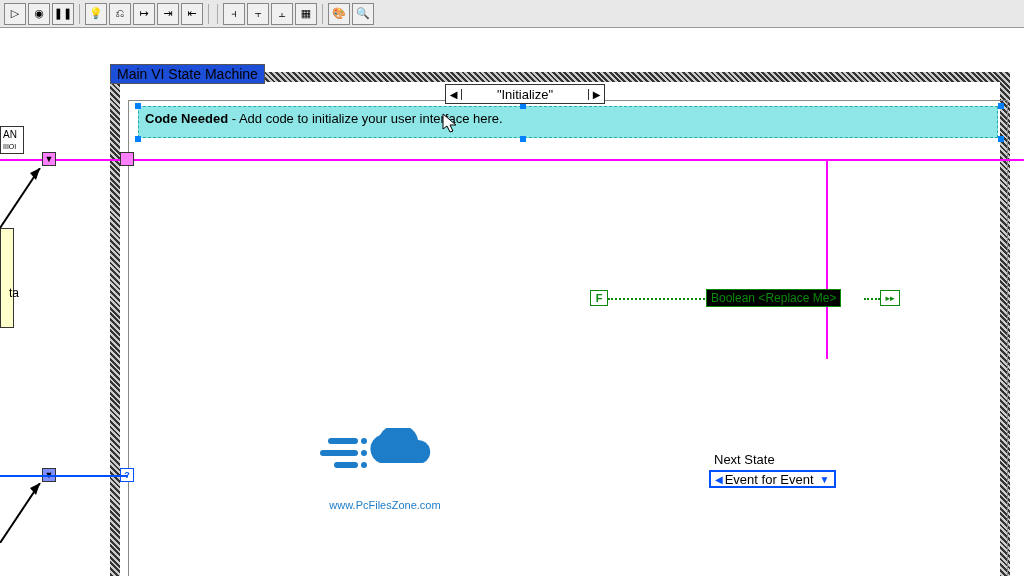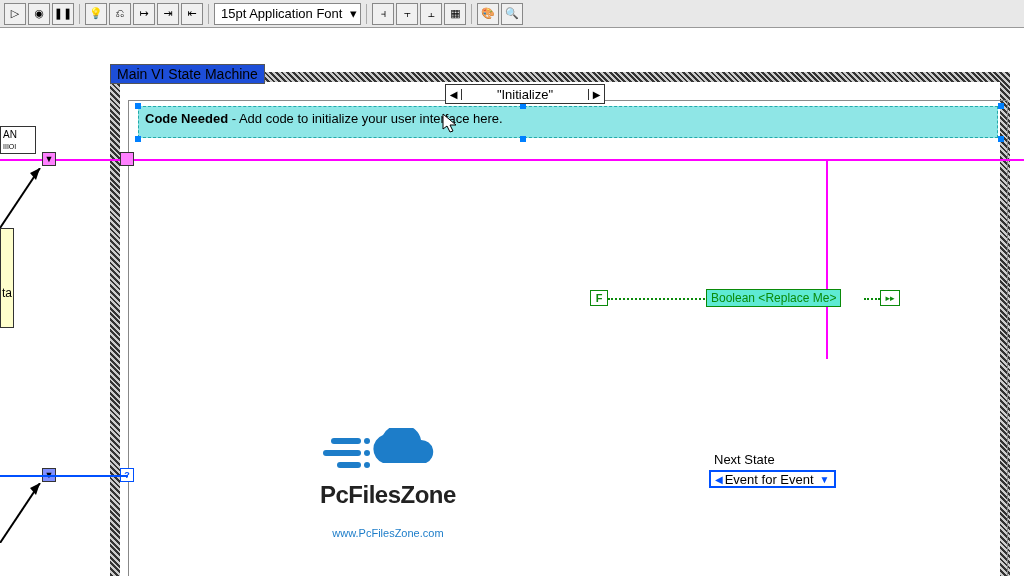--- a/index.html
+++ b/index.html
@@ -38,21 +38,21 @@
 .wire-pink-v { position: absolute; width: 2px; background: #ff00ff; }
 .wire-blue-h { position: absolute; height: 2px; background: #0050ff; }
 .wire-green-h { position: absolute; height: 1px; border-top: 2px dotted #0a8a0a; }
 
 .tunnel { position: absolute; width: 14px; height: 14px; border: 1px solid #333; display: flex; align-items: center; justify-content: center; font-size: 9px; }
 .tunnel.pink { background: #ff80ff; }
 .tunnel.blue { background: #8090ff; }
 .tunnel.white { background: #fff; }
 
 .bool-const { position: absolute; width: 18px; height: 16px; border: 1px solid #0a8a0a; background: #fff; display: flex; align-items: center; justify-content: center; color: #0a8a0a; font-size: 11px; font-weight: bold; }
-.bool-ind { position: absolute; border: 1px solid #0a8a0a; padding: 1px 4px; font-size: 12px; background: #5eead4; color: #0a8a0a; }
+.bool-ind { position: absolute; border: 1px solid #0a8a0a; padding: 1px 4px; font-size: 12px; background: #000000; color: #0a8a0a; }
 
 .next-label { position: absolute; font-size: 13px; text-align: right; }
 .next-ctrl { position: absolute; border: 2px solid #0050ff; background: #fff; display: flex; align-items: center; padding: 0 2px; font-size: 13px; height: 18px; }
 .next-ctrl .arr { color: #0050ff; font-size: 10px; padding: 0 2px; }
 
 .left-node { position: absolute; background: #fff; border: 1px solid #333; font-size: 10px; padding: 2px; }
 
 .cursor-svg { position: absolute; top: 85px; left: 442px; z-index: 20; pointer-events: none; }
 
 .logo { position: absolute; top: 400px; left: 320px; text-align: center; }
@@ -66,21 +66,20 @@
   <div class="tbtn">▷</div>
   <div class="tbtn">◉</div>
   <div class="tbtn">❚❚</div>
   <div class="tsep"></div>
   <div class="tbtn">💡</div>
   <div class="tbtn">⎌</div>
   <div class="tbtn">↦</div>
   <div class="tbtn">⇥</div>
   <div class="tbtn">⇤</div>
   <div class="tsep"></div>
-  <div class="font-select">15pt Application Font</div>
   <div class="tsep"></div>
   <div class="tbtn">⫞</div>
   <div class="tbtn">⫟</div>
   <div class="tbtn">⫠</div>
   <div class="tbtn">▦</div>
   <div class="tsep"></div>
   <div class="tbtn">🎨</div>
   <div class="tbtn">🔍</div>
 </div>
 
@@ -113,23 +112,23 @@
   <div class="wire-pink-h" style="top:131px; left:828px; width:196px;"></div>
 
   <div class="tunnel pink" style="top:124px; left:42px;">▼</div>
   <div class="tunnel pink" style="top:124px; left:120px;"></div>
   <div class="tunnel blue" style="top:440px; left:42px;">▼</div>
   <div class="tunnel white" style="top:440px; left:120px; color:#0050ff; border-color:#0050ff; font-weight:bold;">?</div>
   <div class="tunnel white" style="top:262px; left:880px; width:20px; height:16px; color:#0a8a0a; border-color:#0a8a0a;">▸▸</div>
 
   <div class="wire-blue-h" style="top:447px; left:0; width:128px;"></div>
 
-  <div class="left-node" style="top:98px; left:0; width:36px;">AN<br><span style="font-size:7px;">IIIOI</span></div>
+  <div class="left-node" style="top:98px; left:0; width:24px;">AN<br><span style="font-size:7px;">IIIOI</span></div>
   <div class="left-node" style="top:200px; left:0; width:14px; height:100px; background:#ffffcc;"></div>
-  <div style="position:absolute; top:258px; left:2px; font-size:12px;">ta</div>
+  <div style="position:absolute; top:258px; left:9px; font-size:12px;">ta</div>
 
   <svg style="position:absolute; top:140px; left:0;" width="50" height="60">
       <line x1="0" y1="60" x2="40" y2="0" stroke="#000" stroke-width="2"></line>
       <polygon points="40,0 30,5 36,12" fill="#000"></polygon>
     </svg>
   <svg style="position:absolute; top:455px; left:0;" width="50" height="60">
       <line x1="0" y1="60" x2="40" y2="0" stroke="#000" stroke-width="2"></line>
       <polygon points="40,0 30,5 36,12" fill="#000"></polygon>
     </svg>
 
@@ -149,21 +148,20 @@
   <div class="logo">
     <svg width="130" height="50" viewBox="0 0 130 50">
       <path d="M60 35 a15 15 0 0 1 0 -28 a20 18 0 0 1 38 5 a12 12 0 0 1 5 23 z" fill="#1d7dc9"></path>
       <rect x="8" y="10" width="30" height="6" rx="3" fill="#1d7dc9"></rect>
       <rect x="0" y="22" width="38" height="6" rx="3" fill="#1d7dc9"></rect>
       <rect x="14" y="34" width="24" height="6" rx="3" fill="#1d7dc9"></rect>
       <circle cx="44" cy="13" r="3" fill="#1d7dc9"></circle>
       <circle cx="44" cy="25" r="3" fill="#1d7dc9"></circle>
       <circle cx="44" cy="37" r="3" fill="#1d7dc9"></circle>
     </svg>
-    <div class="logo-text">PcFilesZone</div>
     <div class="logo-url">www.PcFilesZone.com</div>
   </div>
 
   <svg class="cursor-svg" width="18" height="22">
     <path d="M1 1 L1 16 L5 13 L8 19 L11 18 L8 12 L14 12 Z" fill="#fff" stroke="#000" stroke-width="1"></path>
   </svg>
 
 </div>
 
 </body></html>

